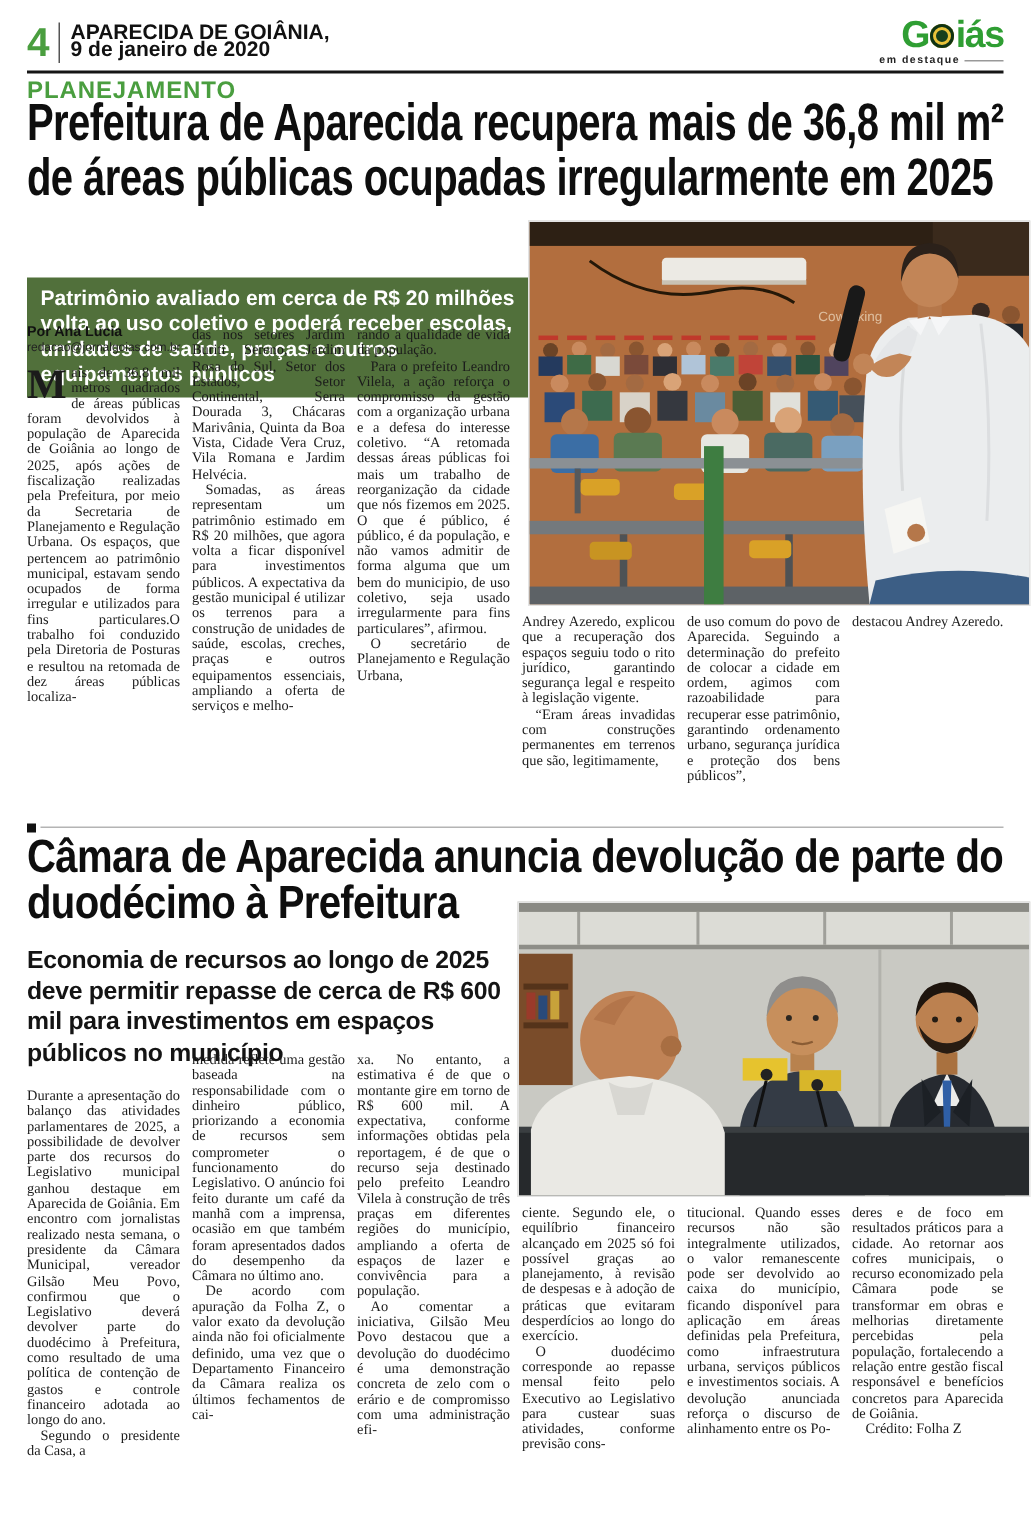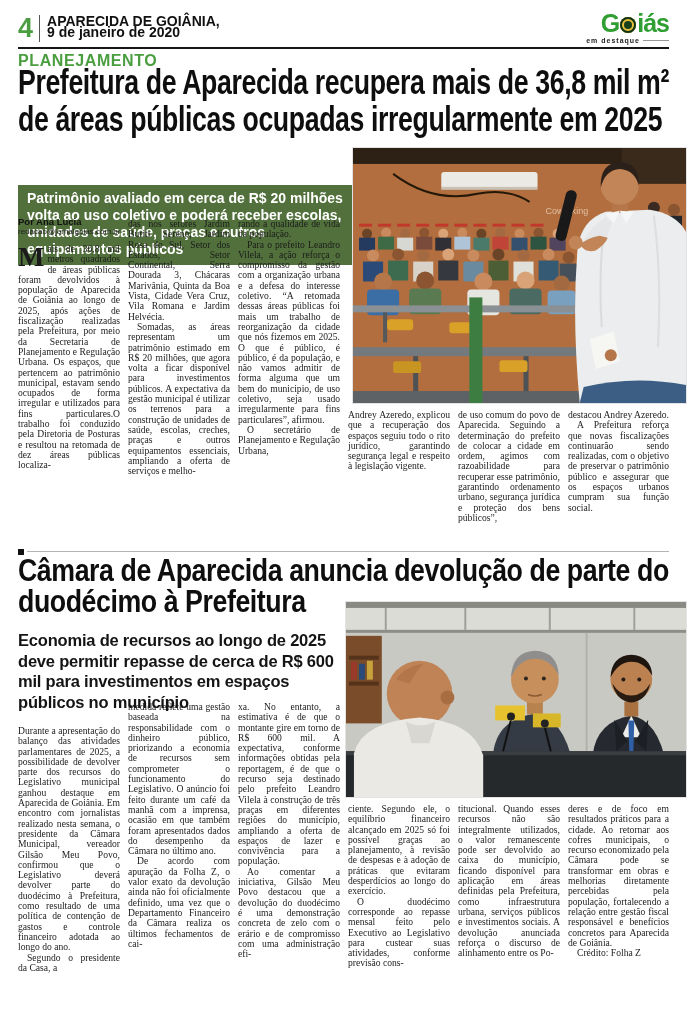--- a/index.html
+++ b/index.html
@@ -241,31 +241,31 @@
   <div class="col a1c2">
     <div class="paras">
         <p class="para">rando a qualidade de vida da população.</p>
         <p class="para">Para o prefeito Leandro Vilela, a ação reforça o compromisso da gestão com a organização urbana e a defesa do interesse coletivo. “A retomada dessas áreas públicas foi mais um trabalho de reorganização da cidade que nós fizemos em 2025. O que é público, é público, é da população, e não vamos admitir de forma alguma que um bem do municipio, de uso coletivo, seja usado irregularmente para fins particulares”, afirmou.</p>
         <p class="para">O secretário de Planejamento e Regulação Urbana,</p>
       </div>
   </div>
   <div class="col a1c3">
     <div class="paras">
         <p class="para">Andrey Azeredo, explicou que a recuperação dos espaços seguiu todo o rito jurídico, garantindo segurança legal e respeito à legislação vigente.</p>
+        <p class="para">“Eram áreas invadidas com construções permanentes em terrenos que são, legitimamente,</p>
       </div>
   </div>
   <div class="col a1c4">
     <div class="paras">
         <p class="para">de uso comum do povo de Aparecida. Seguindo a determinação do prefeito de colocar a cidade em ordem, agimos com razoabilidade para recuperar esse patrimônio, garantindo ordenamento urbano, segurança jurídica e proteção dos bens públicos”,</p>
       </div>
   </div>
   <div class="col a1c5">
     <div class="paras">
         <p class="para">destacou Andrey Azeredo.</p>
-        <p class="para">A Prefeitura reforça que novas fiscalizações continuarão sendo realizadas, com o objetivo de preservar o patrimônio público e assegurar que os espaços urbanos cumpram sua função social.</p>
       </div>
   </div>
 </section>
 
 <div class="abs divider">
   <span class="sq"></span>
   <span class="rule"></span>
 </div>
 
 <h2 class="abs headline2" style="margin:0">

